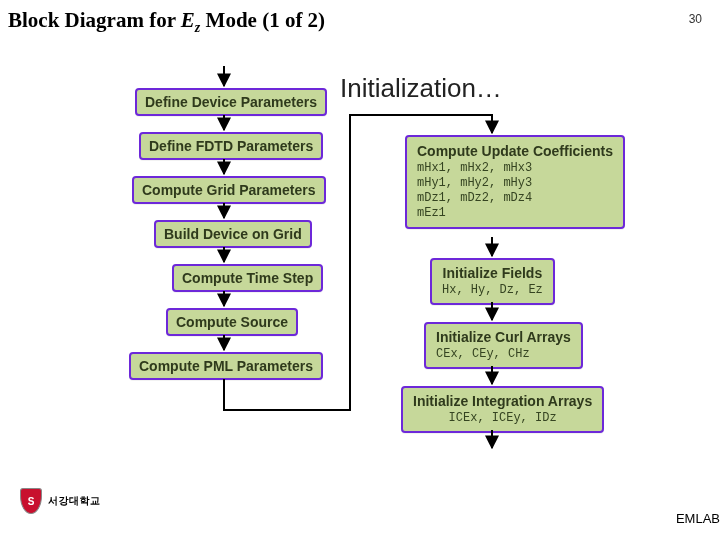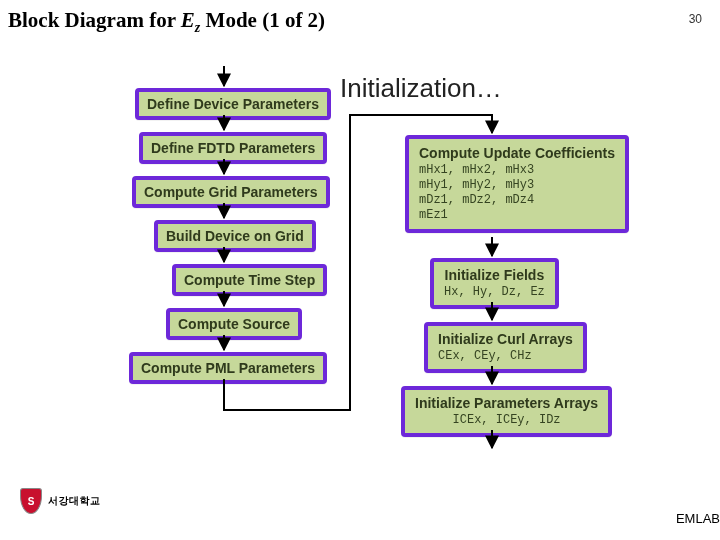--- a/index.html
+++ b/index.html
@@ -59,21 +59,21 @@
     bottom: 14px;
     right: 0;
     font-size: 13px;
     font-weight: normal;
     color:#000;
   }
 
   .box {
     position: absolute;
     background: #c6d89a;
-    border: 4px solid #6d28d9;
+    border: 2px solid #6d28d9;
     border-radius: 4px;
     padding: 4px 8px;
     color: #2f3a1c;
     font-size: 14px;
     font-weight: bold;
     text-align: center;
     white-space: nowrap;
     box-shadow: 0 1px 0 rgba(0,0,0,0.05);
   }
   .box .mono {
@@ -126,21 +126,21 @@
   <span class="hdr">Initialize Fields</span>
   <span class="mono" style="text-align:center;">Hx, Hy, Dz, Ez</span>
 </div>
 
 <div class="box" style="top:322px; left:424px; text-align:center; padding:5px 10px;">
   <span class="hdr">Initialize Curl Arrays</span>
   <span class="mono" style="text-align:left;">CEx, CEy, CHz</span>
 </div>
 
 <div class="box" style="top:386px; left:401px; text-align:center; padding:5px 10px;">
-  <span class="hdr">Initialize Parameters Arrays</span>
+  <span class="hdr">Initialize Integration Arrays</span>
   <span class="mono" style="text-align:center;">ICEx, ICEy, IDz</span>
 </div>
 
 <svg class="flow">
   <defs>
     <marker id="arr" viewBox="0 0 10 10" refX="9" refY="5" markerWidth="7" markerHeight="7" orient="auto-start-reverse">
       <path d="M0,0 L10,5 L0,10 z" fill="#000"></path>
     </marker>
   </defs>
 

